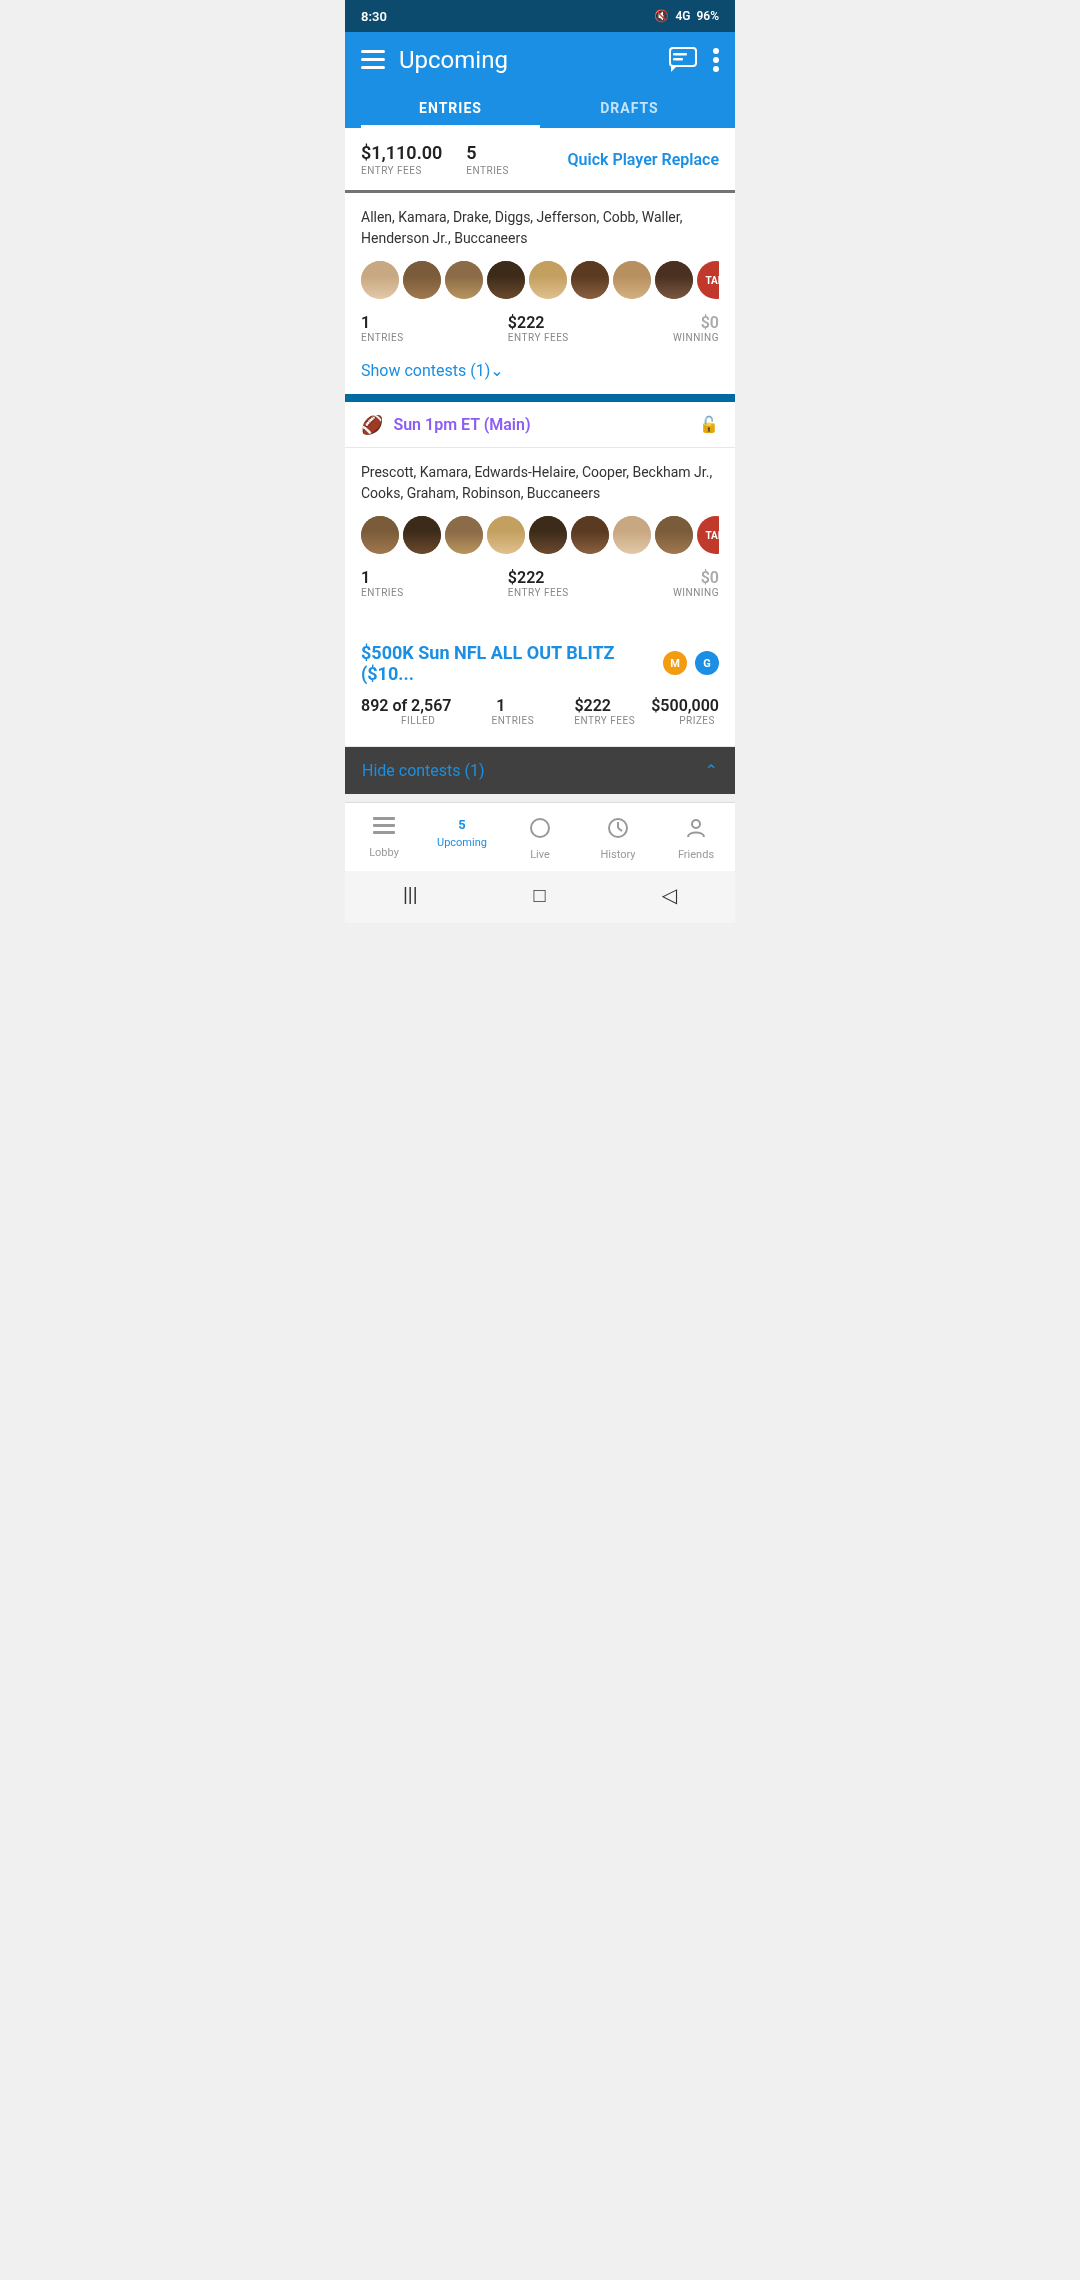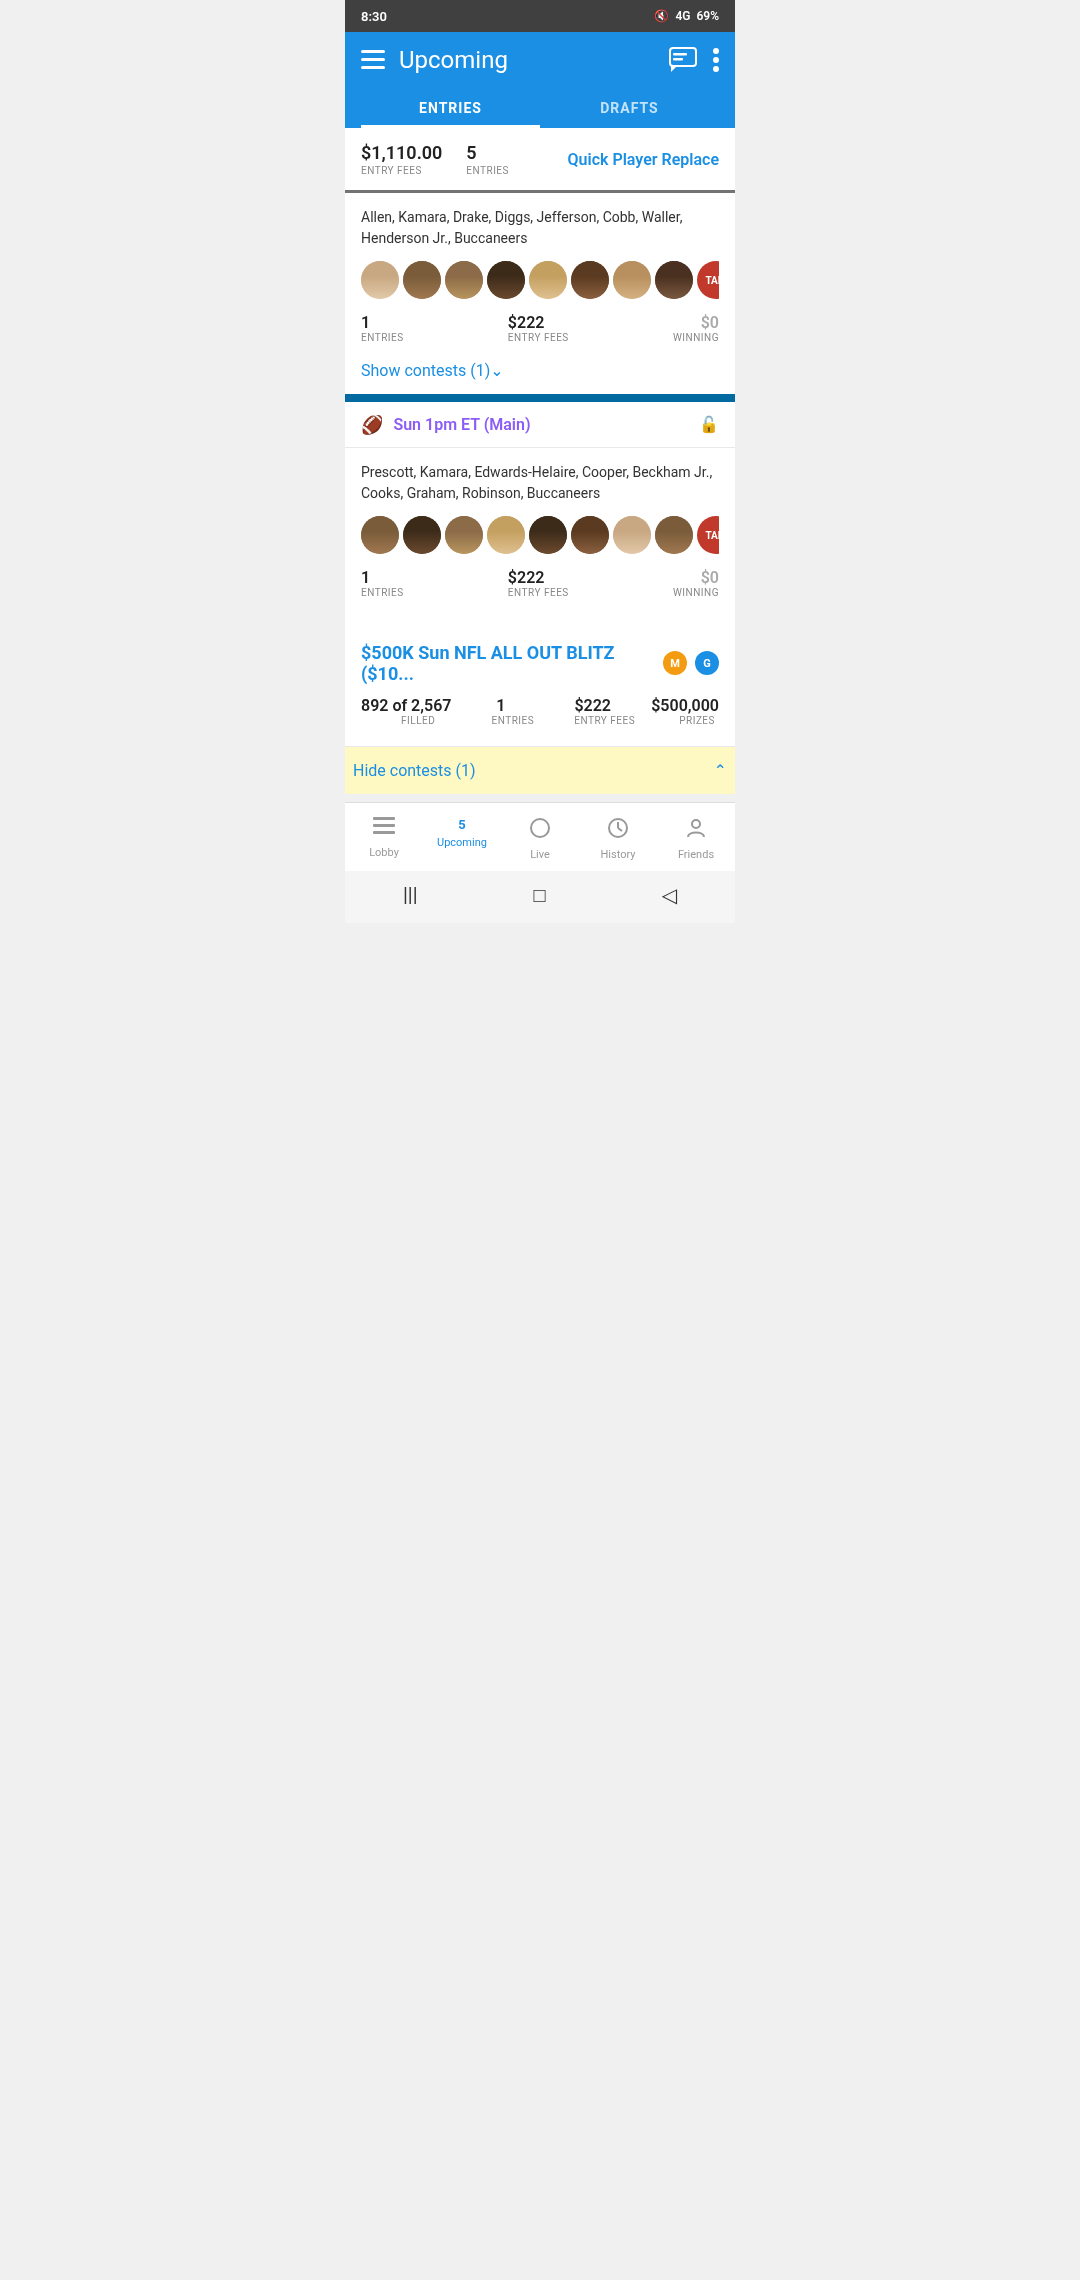--- a/index.html
+++ b/index.html
@@ -7,21 +7,21 @@
     body {
       font-family: -apple-system, BlinkMacSystemFont, 'Segoe UI', Roboto, sans-serif;
       background: #f0f0f0;
       width: 390px;
       margin: 0 auto;
       overflow-x: hidden;
     }
 
     
     .status-bar {
-      background: #404040;
+      background: #0c4a6e;
       color: #fff;
       display: flex;
       justify-content: space-between;
       align-items: center;
       padding: 8px 16px;
       height: 32px;
       font-size: 13px;
       font-weight: 600;
     }
     .status-right {
@@ -303,22 +303,22 @@
       text-transform: uppercase;
       margin-left: 24px;
     }
     .hide-contests {
       display: flex;
       align-items: flex-end;
       justify-content: space-between;
       color: #1a8fe3;
       font-size: 16px;
       cursor: pointer;
-      padding: 14px 8px;
-      background: #fef9c3;
+      padding: 14px 17px;
+      background: #404040;
     }
 
     
     .bottom-nav {
       background: #fff;
       border-top: 1px solid #ddd;
       display: flex;
       padding: 8px 0 4px 0;
     }
     .nav-item {
@@ -371,21 +371,21 @@
     .av8 { background: linear-gradient(180deg, #4a3020 40%, #7a5840 100%); }
   </style>
 </head>
 <body>
 
 <div class="status-bar">
   <span>8:30</span>
   <div class="status-right">
     <span>🔇</span>
     <span>4G</span>
-    <span>69%</span>
+    <span>96%</span>
   </div>
 </div>
 
 <div class="header">
   <div class="header-top">
     <div class="header-left">
       <div class="icon-btn">
         <svg width="24" height="20" viewBox="0 0 24 20">
           <rect y="0" width="24" height="3" rx="1.5" fill="white"></rect>
           <rect y="8" width="24" height="3" rx="1.5" fill="white"></rect>

